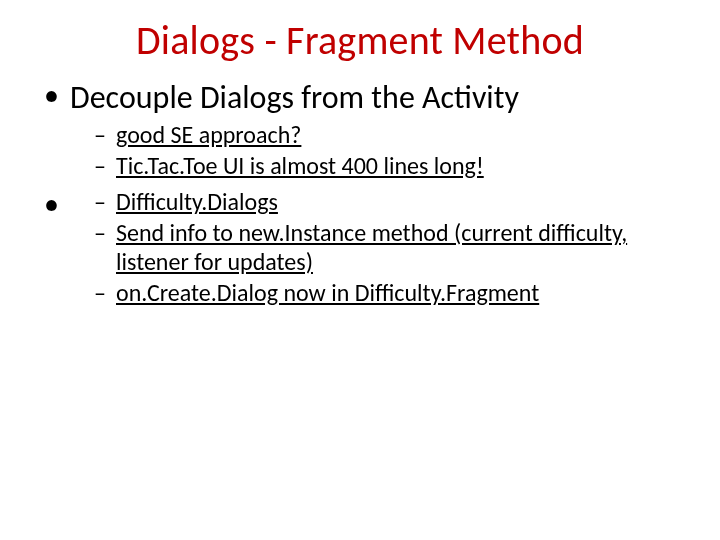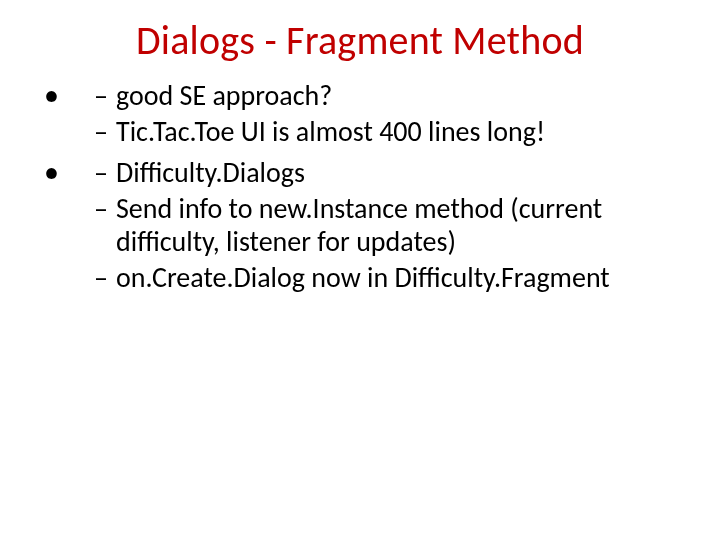--- a/index.html
+++ b/index.html
@@ -45,39 +45,41 @@
     font-size: 30px;
   }
   ul.level2 {
     list-style: none;
     margin: 4px 0 8px 0;
     padding: 0 0 0 24px;
   }
   ul.level2 > li {
     position: relative;
     padding-left: 22px;
-    font-size: 28px;
+    font-size: 24px;
     line-height: 1.2;
     margin-bottom: 2px;
+    text-decoration: underline;
   }
   ul.level2 > li::before {
     content: "–";
     position: absolute;
     left: 0;
     top: 0;
   }
 </style>
 </head>
 <body>
 
 <div class="slide">
   <h1 class="title">Dialogs - Fragment Method</h1>
 
   <ul class="level1">
     <li>
+      <span>Decouple Dialogs from the Activity</span>
       <ul class="level2">
         <li><span>good SE approach?</span></li>
         <li><span>Tic.Tac.Toe UI is almost 400 lines long!</span></li>
       </ul>
     </li>
     <li>
       <ul class="level2">
         <li><span>Difficulty.Dialogs</span></li>
         <li><span>Send info to new.Instance method (current difficulty, listener for updates)</span></li>
         <li><span>on.Create.Dialog now in Difficulty.Fragment</span></li>

